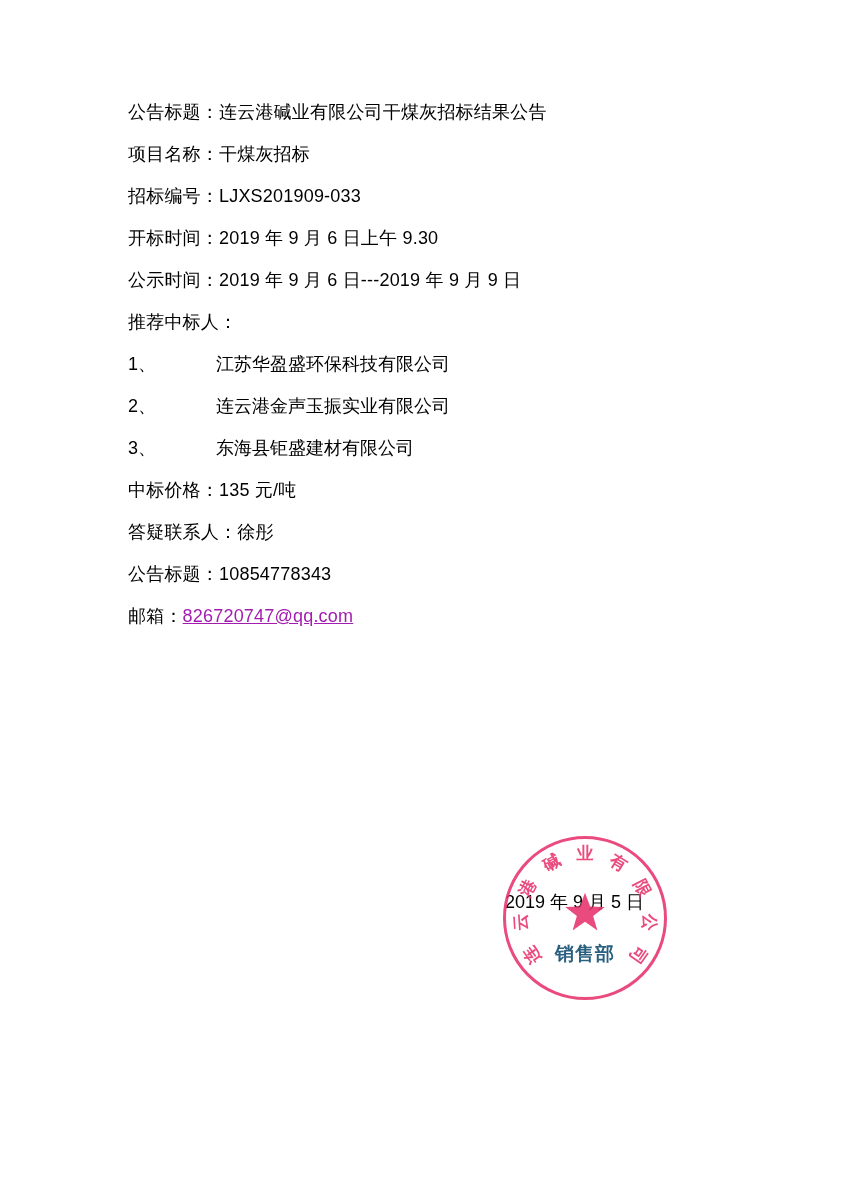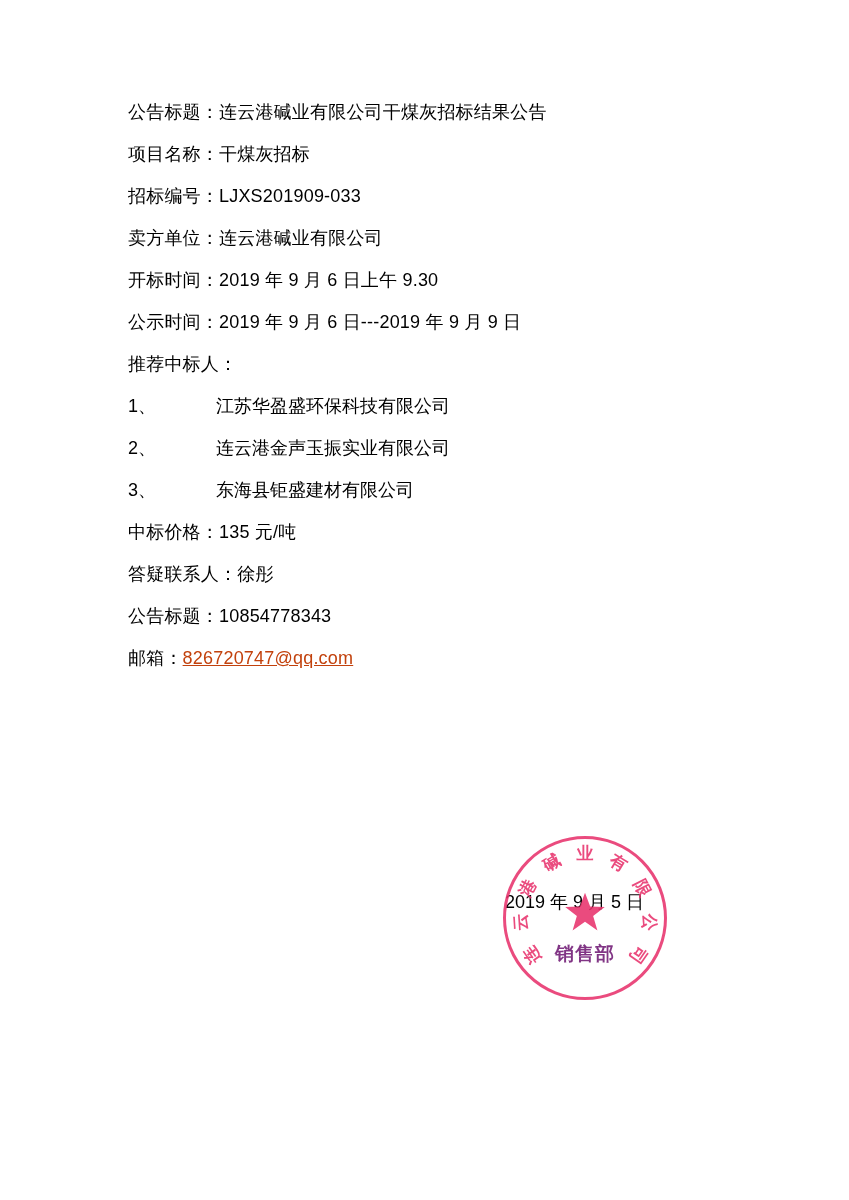--- a/index.html
+++ b/index.html
@@ -42,21 +42,21 @@
     white-space: nowrap;
   }
   .indent-item .num {
     display: inline-block;
   }
   .indent-item .name {
     display: inline-block;
     margin-left: 60px;
   }
   .email-line a {
-    color: #c2410c;
+    color: #a21caf;
     text-decoration: underline;
   }
   
   .date-line {
     position: absolute;
     left: 505px;
     top: 890px;
     font-size: 18px;
     line-height: 25px;
     white-space: nowrap;
@@ -104,21 +104,21 @@
     transform: translate(-50%, -50%);
     width: 44px;
     height: 44px;
   }
   .stamp-dept {
     position: absolute;
     left: 0;
     right: 0;
     top: 102px;
     text-align: center;
-    color: #701a75;
+    color: #0c4a6e;
     font-size: 19px;
     font-weight: bold;
     letter-spacing: 1px;
   }
 </style>
 </head>
 <body>
 
 <div class="page">
 
@@ -130,23 +130,20 @@
 
     <div class="line">
       <span>项目名称：</span><span>干煤灰招标</span>
     </div>
 
     <div class="line">
       <span>招标编号：</span><span>LJXS201909-033</span>
     </div>
 
 
-    <div class="line">
-      <span>卖方单位：</span><span>连云港碱业有限公司</span>
-    </div>
 
     <div class="line">
       <span>开标时间：</span><span>2019 年 9 月 6 日上午 9.30</span>
     </div>
 
     <div class="line">
       <span>公示时间：</span><span>2019 年 9 月 6 日---2019 年 9 月 9 日</span>
     </div>
 
     <div class="line">推荐中标人：</div>

